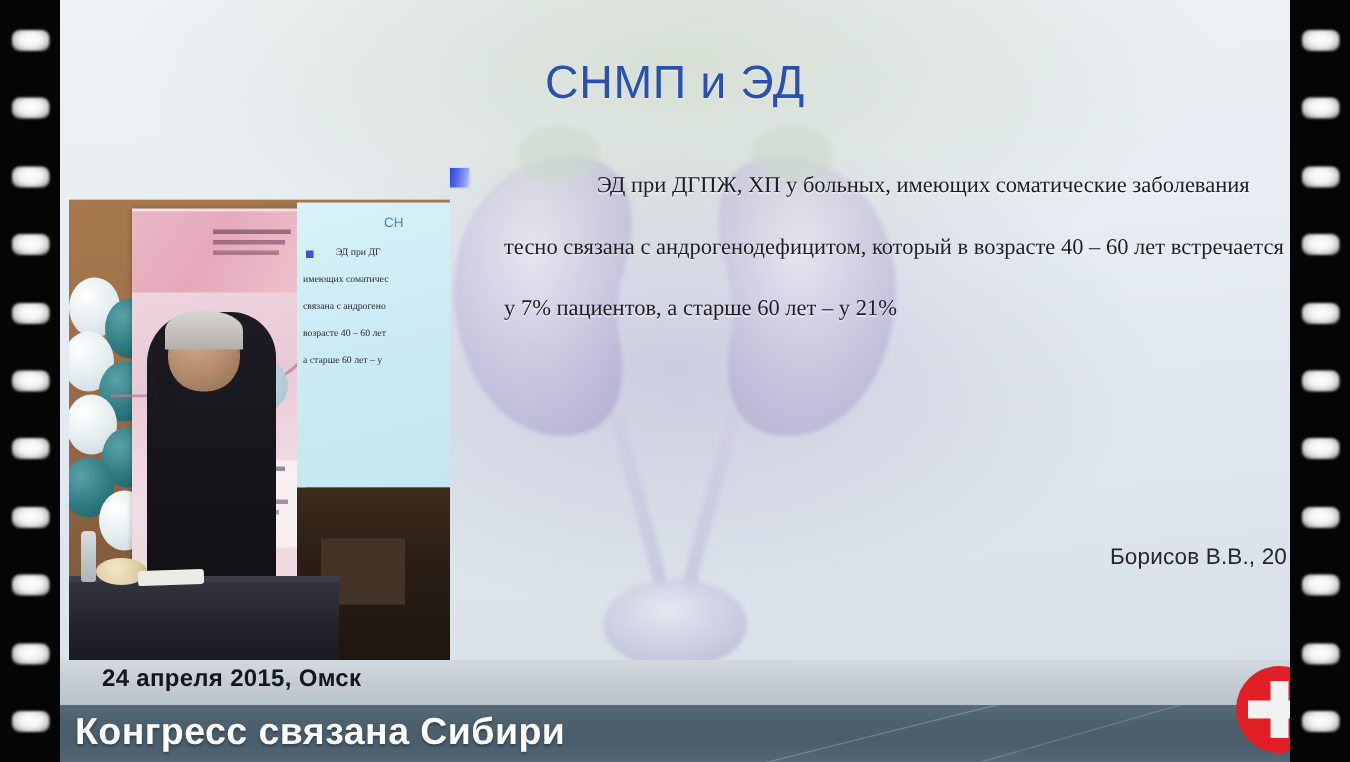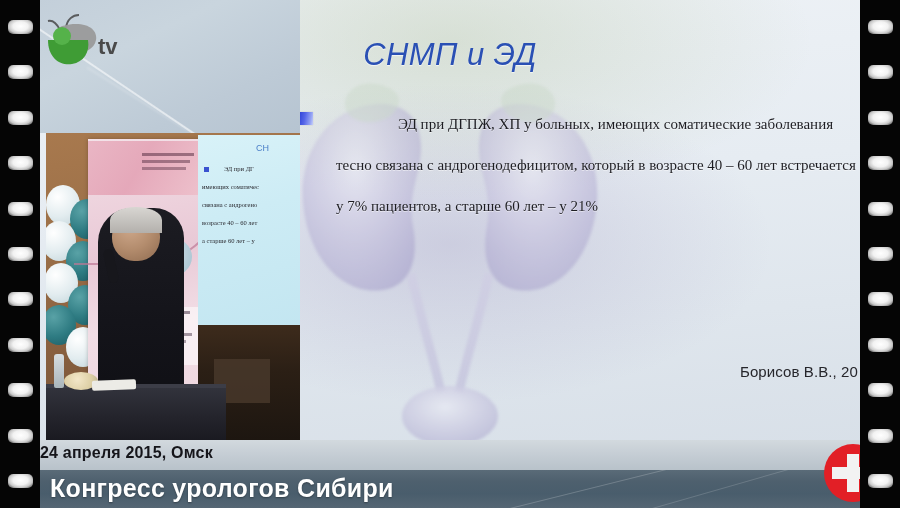--- a/index.html
+++ b/index.html
@@ -85,21 +85,20 @@
     left: 0;
     right: 0;
     top: 16px;
     text-align: center;
     color: #2a50b4;
     font-size: 31px;
     font-weight: 400;
     letter-spacing: 0.4px;
     font-family: "Liberation Sans", sans-serif;
     text-shadow: 0 1px 1px rgba(255,255,255,0.7);
-    font-style: italic;
   }
 
   .body-wrap {
     position: absolute;
     left: 268px;
     top: 104px;
     width: 560px;
   }
 
   .bullet-square {
@@ -346,20 +345,21 @@
   }
   .date-text {
     position: absolute;
     left: 8px;
     top: 4px;
     color: #15151a;
     font-family: "Liberation Sans", sans-serif;
     font-size: 16px;
     font-weight: bold;
     letter-spacing: 0.2px;
+    padding-left: 28px;
   }
 
   .title-bar {
     position: absolute;
     left: 0;
     top: 470px;
     width: 836px;
     height: 38px;
     background: linear-gradient(180deg, #5a6b78 0%, #4e606e 30%, #495d6c 62%, #556674 100%);
     z-index: 25;
@@ -450,38 +450,20 @@
       <div class="body-wrap">
         <span class="bullet-square"></span>
         <p class="body-text">ЭД при ДГПЖ, ХП у больных, имеющих соматические заболевания тесно связана с андрогенодефицитом, который в возрасте 40 – 60 лет встречается у 7% пациентов, а старше 60 лет – у 21%</p>
       </div>
 
       <div class="citation">Борисов В.В., 20</div>
     </div>
 
     <div id="pip">
 
-      <div class="pip-top">
-        <div class="streak"></div>
-        <div class="streak2"></div>
-
-        <svg class="tv-logo" viewBox="0 0 90 62">
-
-          <path d="M26 16 C27 7 33 3 39 3" stroke="#3f3f3f" stroke-width="2" fill="none" opacity="0.8"></path>
-          <path d="M20 18 C16 10 12 8 8 9" stroke="#3f3f3f" stroke-width="2" fill="none" opacity="0.8"></path>
-
-          <path d="M22 14 C44 8 58 16 56 28 C54 40 36 44 24 40 C14 36 10 20 22 14 Z" fill="#9a9a9a" opacity="0.95"></path>
-
-          <path d="M8 28 C8 46 20 54 32 52 C44 50 50 40 48 28 Z" fill="#3f9c35"></path>
-
-          <circle cx="22" cy="24" r="9" fill="#55b24a"></circle>
-
-          <text x="58" y="42" font-family="Liberation Sans, sans-serif" font-size="22" font-weight="bold" fill="#4a4a4a">tv</text>
-        </svg>
-      </div>
 
       <div class="pip-photo">
         <div class="ph-wall"></div>
 
         <div class="ph-balloons">
           <span class="balloon b-white" style="left:6px;  top:0px;"></span>
           <span class="balloon b-teal" style="left:30px; top:14px;"></span>
           <span class="balloon b-white" style="left:2px;  top:36px;"></span>
           <span class="balloon b-teal" style="left:26px; top:56px;"></span>
           <span class="balloon b-white" style="left:4px;  top:78px;"></span>
@@ -530,21 +512,21 @@
       </div>
     </div>
 
     <div class="date-bar">
       <span class="date-text">24 апреля 2015, Омск</span>
     </div>
 
     <div class="title-bar">
       <span class="tb-streak"></span>
       <span class="tb-streak2"></span>
-      <span class="title-text">Конгресс урологов Сибири</span>
+      <span class="title-text">Конгресс связана Сибири</span>
     </div>
 
     <div class="cross-logo">
       <span class="cb-v"></span>
       <span class="cb-h"></span>
     </div>
   </div>
 
   <div class="film-strip left">
     <span class="sprocket"></span>

